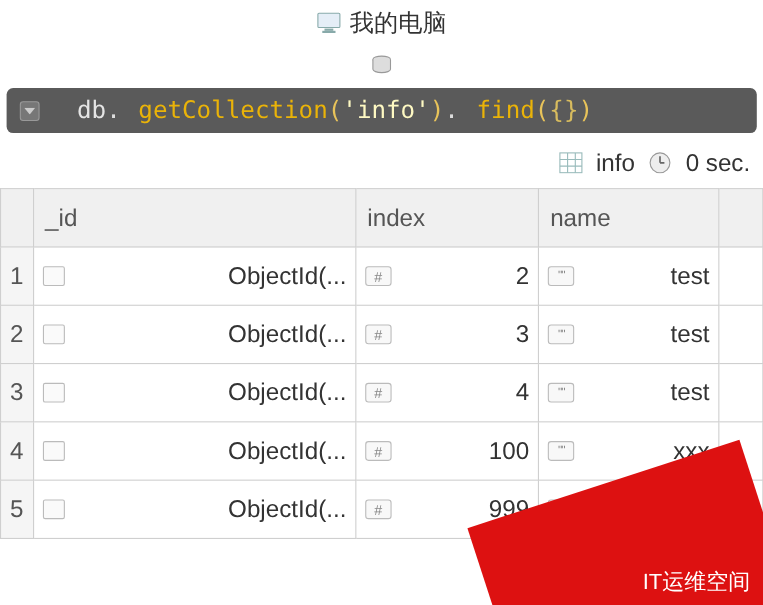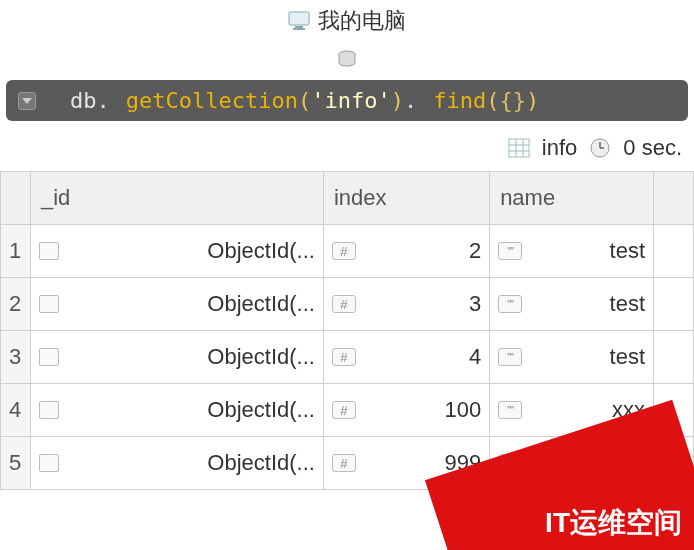--- a/index.html
+++ b/index.html
@@ -33,21 +33,21 @@
 .cell { display: flex; align-items: center; gap: 10px; justify-content: space-between; }
 .type-icon { width: 24px; height: 18px; border: 1px solid #bbb; background: #f8f8f8; border-radius: 3px; display: inline-flex; align-items: center; justify-content: center; font-size: 11px; color: #888; }
 .type-icon.hash::after { content: "#"; font-size: 13px; }
 .type-icon.str::after { content: '""'; font-size: 11px; letter-spacing: -1px; }
 .doc-icon { width: 20px; height: 18px; border: 1px solid #bbb; background: #fafafa; border-radius: 2px; }
 
 
 .watermark { position: absolute; right: -40px; bottom: -40px; width: 260px; height: 200px; background: #d11; transform: rotate(-18deg); transform-origin: bottom right; }
 .watermark-text { position: absolute; right: 12px; bottom: 8px; color: #fff; font-weight: 700; text-align: right; }
 .watermark-text .wm-url { font-size: 14px; letter-spacing: 1px; margin-bottom: 2px; }
-.watermark-text .wm-title { font-size: 28px; font-weight: 700; }
+.watermark-text .wm-title { font-size: 20px; font-weight: 400; }
 
 
 svg { display: block; }
 </style>
 </head>
 <body>
 
 <div class="breadcrumb">
   <div class="bc-item">
     <span class="bc-icon">

